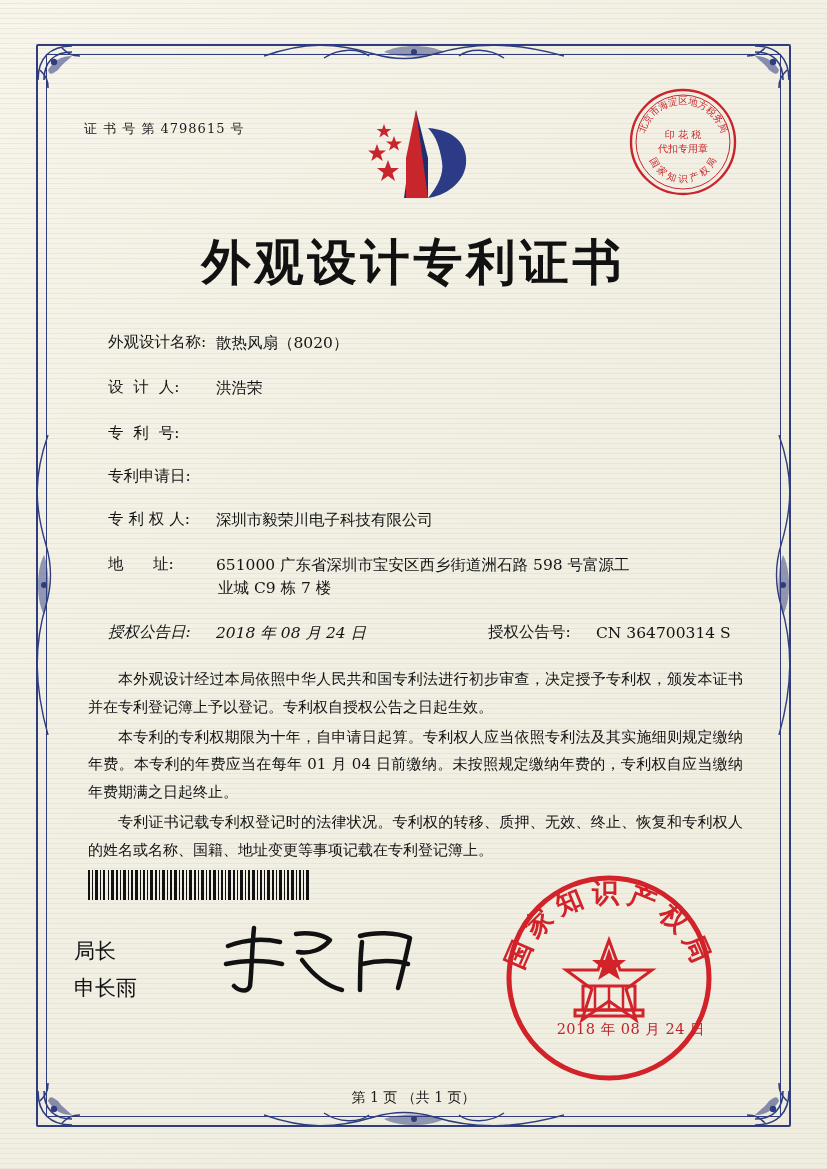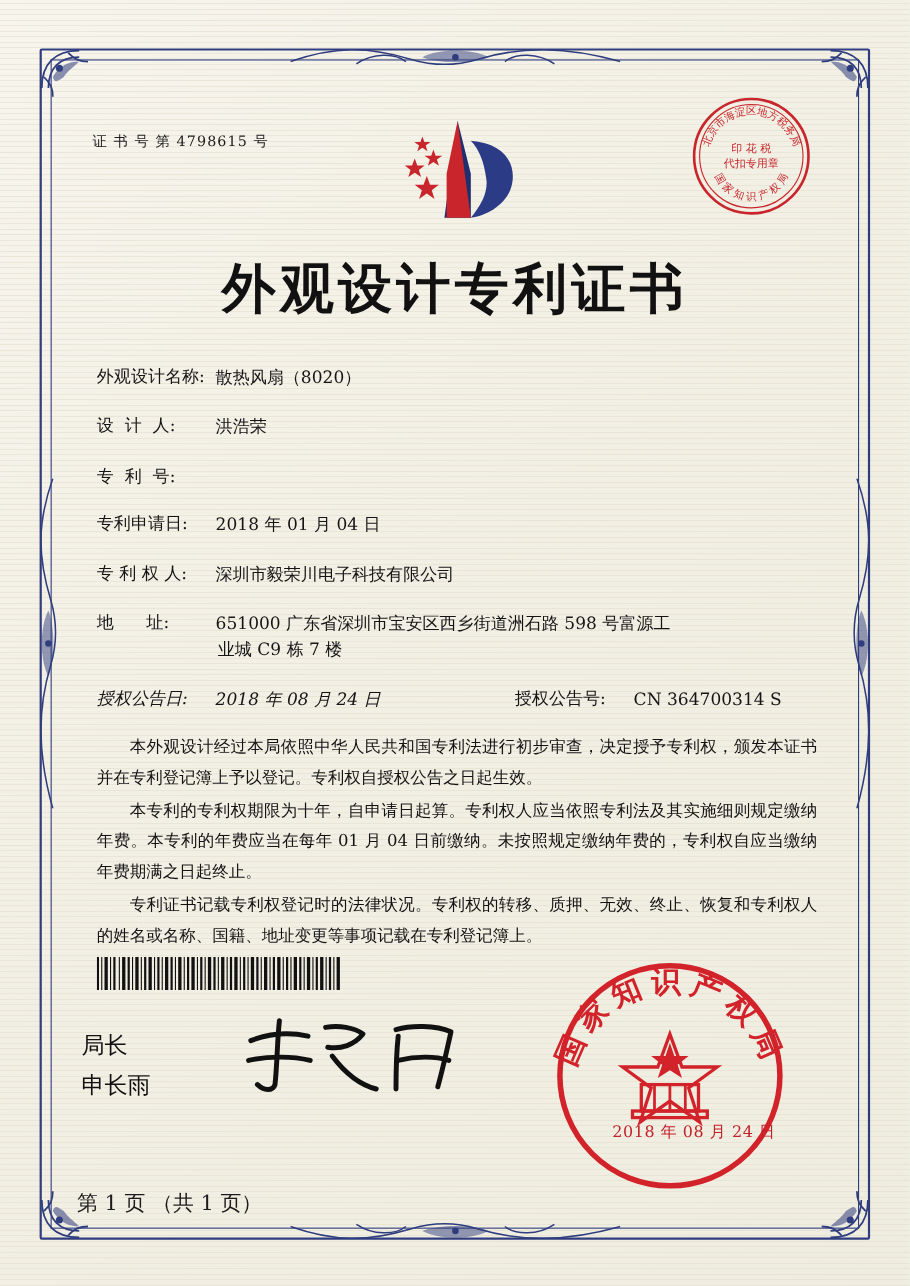--- a/index.html
+++ b/index.html
@@ -87,20 +87,21 @@
   .field{
     display:flex;
     align-items:flex-start;
     margin-bottom:22px;
   }
   .f-label{
     width:108px;
     flex:0 0 108px;
     letter-spacing:0px;
     white-space:pre;
+    margin-left:20px;
   }
   .f-value{flex:1;line-height:1.5;}
   .f-value .line2{display:block;padding-left:2px;}
 
   .row-two{
     display:flex;
     margin-bottom:6px;
   }
   .row-two .half{display:flex;}
   .row-two .half.left{width:380px;font-style:italic;}
@@ -137,22 +138,22 @@
     width:216px;height:216px;
   }
   .seal-date{
     position:absolute;right:52px;top:940px;
     font-size:14.5px;color:#c0232a;
     font-family:"DejaVu Serif","Liberation Serif",serif;
     letter-spacing:0.5px;
   }
   .footer{
     position:absolute;left:0;right:0;bottom:-8px;
-    text-align:left;
-    font-size:19px;
+    text-align:center;
+    font-size:14px;
     color:#1b1b1b;
     font-family:"DejaVu Serif","Liberation Serif",serif;
   }
 </style>
 </head>
 <body>
 
 <div class="page">
 
   <div class="border-outer"></div>
@@ -280,21 +281,20 @@
         <div class="f-label">设  计  人:</div>
         <div class="f-value">洪浩荣</div>
       </div>
 
       <div class="field">
         <div class="f-label">专  利  号:</div>
       </div>
 
       <div class="field">
         <div class="f-label">专利申请日:</div>
-        <div class="f-value">2018 年 01 月 04 日</div>
       </div>
 
       <div class="field">
         <div class="f-label">专 利 权 人:</div>
         <div class="f-value">深圳市毅荣川电子科技有限公司</div>
       </div>
 
       <div class="field">
         <div class="f-label">地      址:</div>
         <div class="f-value">

